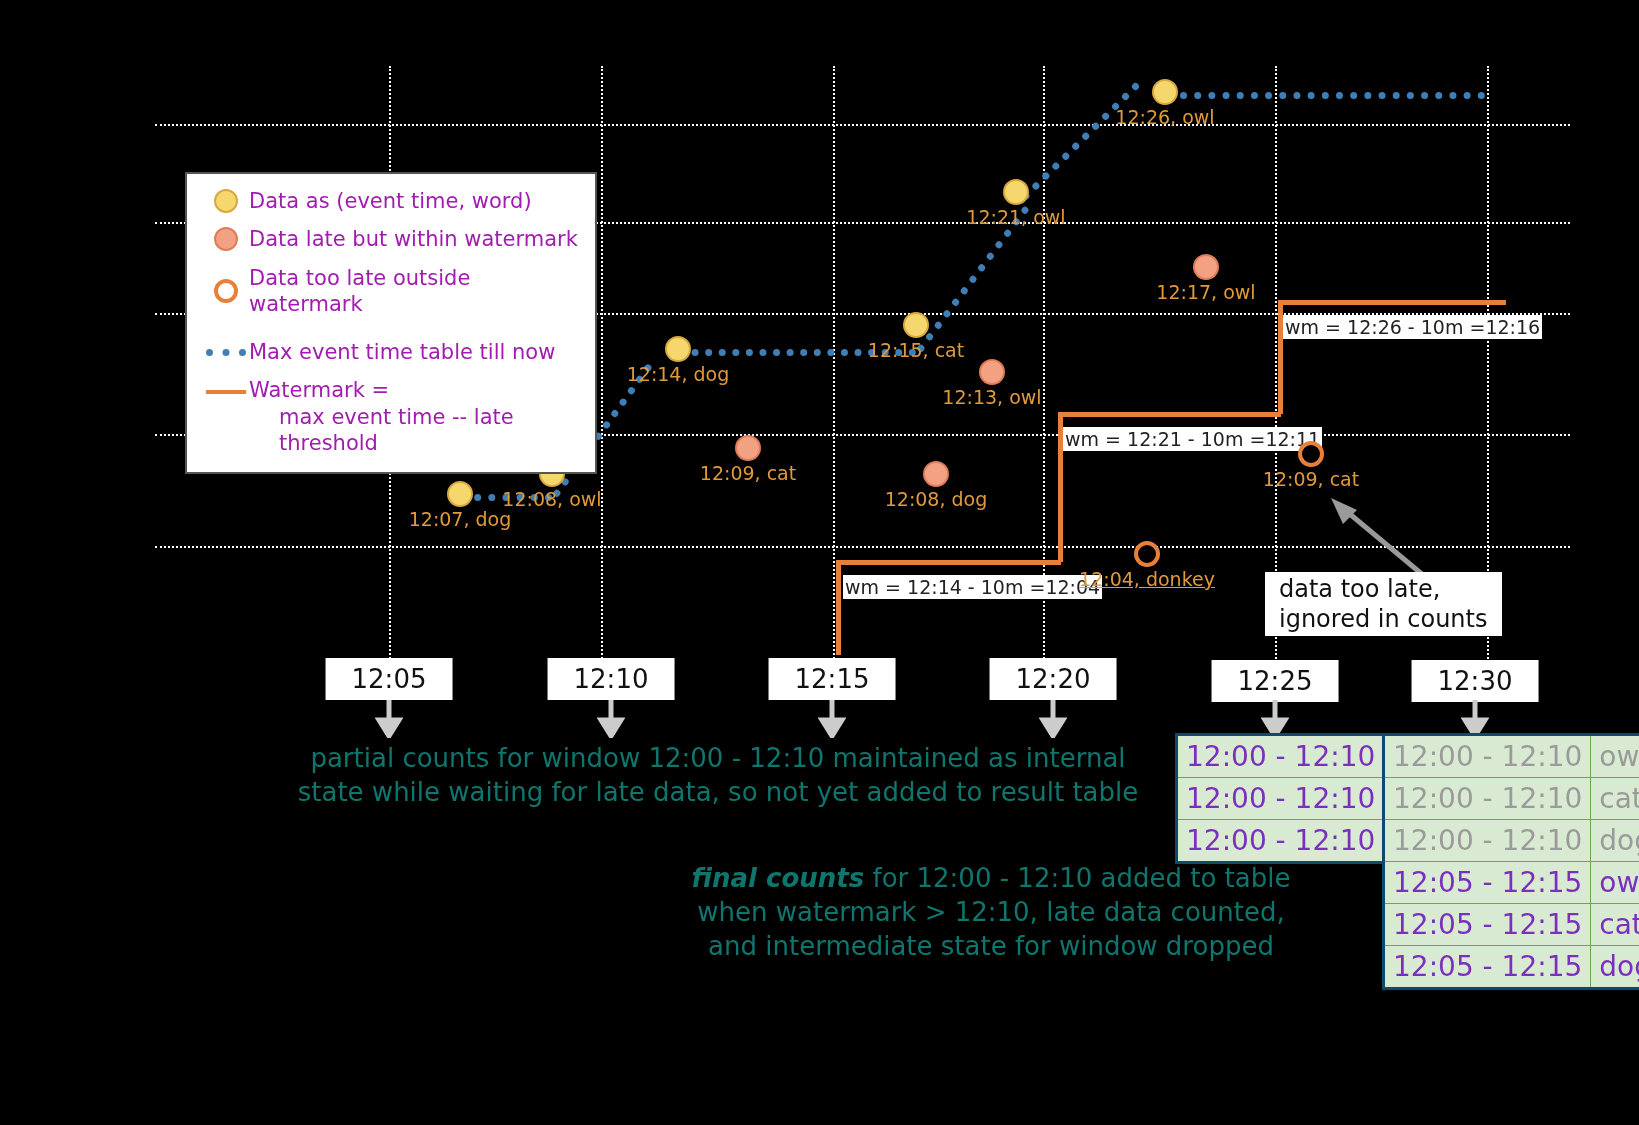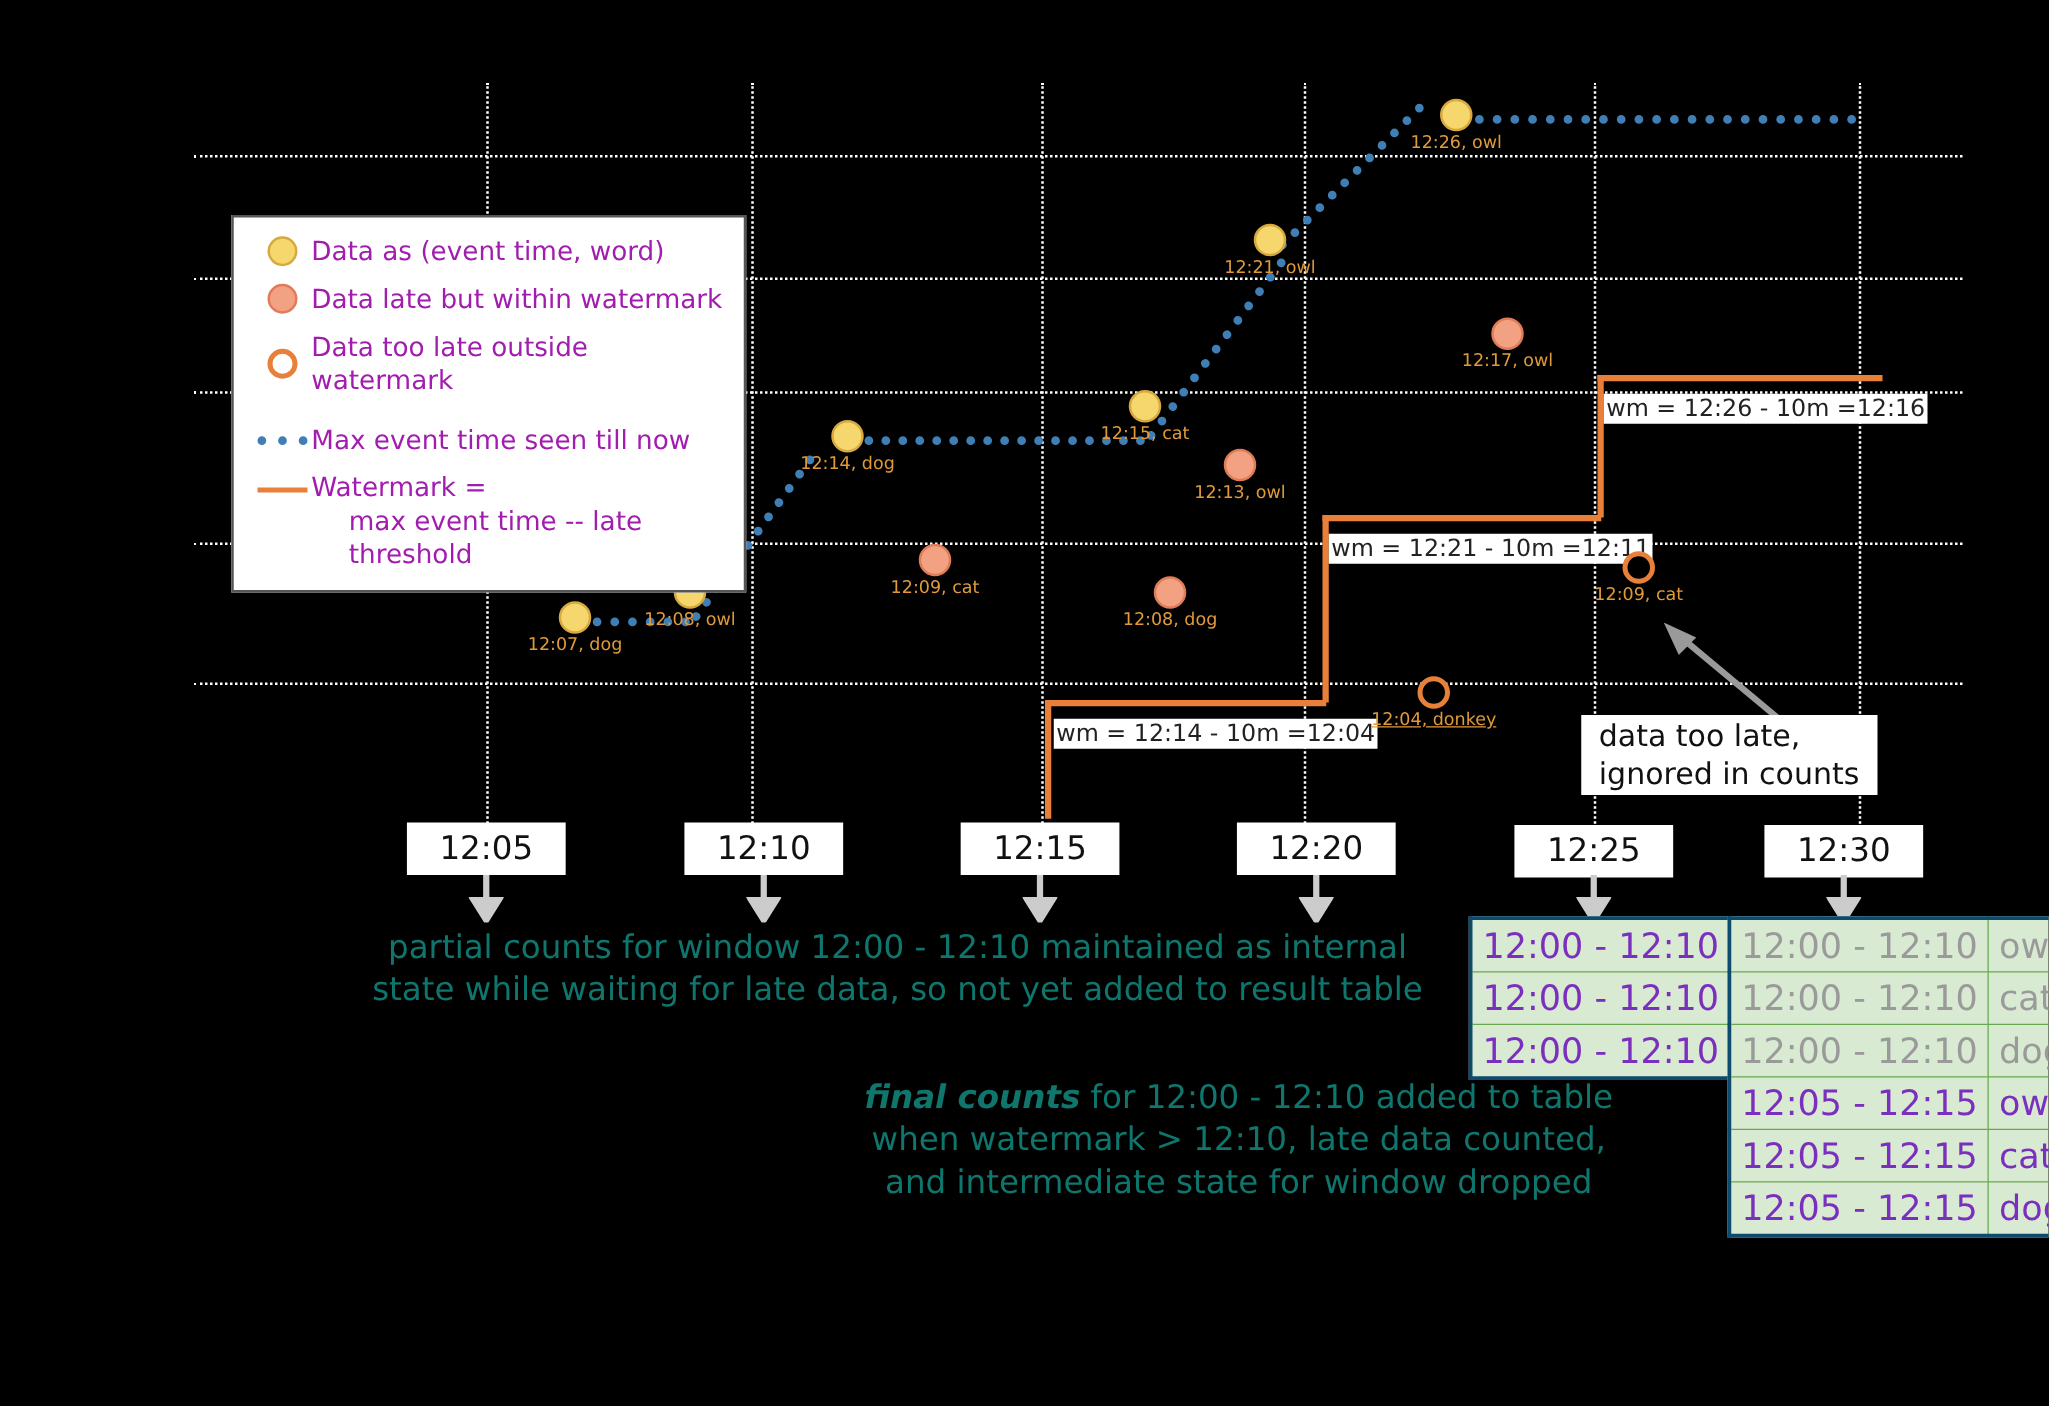--- a/index.html
+++ b/index.html
@@ -39,21 +39,21 @@
     transform: translate(-50%, -50%);
     box-sizing: border-box;
   }
   .pt.ontime { background: #f5d76e; border: 2px solid #d8a93c; }
   .pt.late   { background: #f3a183; border: 2px solid #e07c58; }
   .pt.toolate{ background: #000000; border: 4px solid #e8803a; }
 
   .ptlabel {
     position: absolute;
     color: #e09a3a;
-    font-size: 14px;
+    font-size: 19px;
     white-space: nowrap;
     transform: translate(-50%, 0);
   }
 
   
   .maxline {
     position: absolute;
     height: 0;
     border-top: 7px dotted #3f7fb5;
     transform-origin: 0 0;
@@ -273,21 +273,21 @@
     <div class="lg-row">
       <span class="lg-sym">
           <span class="lg-dot toolate"></span>
         </span>
       <span class="lg-text">Data too late outside watermark</span>
     </div>
     <div class="lg-row" style="margin-top:22px;">
       <span class="lg-sym">
           <span class="lg-dash"></span>
         </span>
-      <span class="lg-text">Max event time seen till now</span>
+      <span class="lg-text">Max event time table till now</span>
     </div>
     <div class="lg-row" style="align-items:flex-start; margin-bottom:0;">
       <span class="lg-sym" style="padding-top:13px;">
           <span class="lg-solid"></span>
         </span>
       <span class="lg-text">
         <span>Watermark =</span>
         <span class="indent">max event time -- late threshold</span>
       </span>
     </div>

